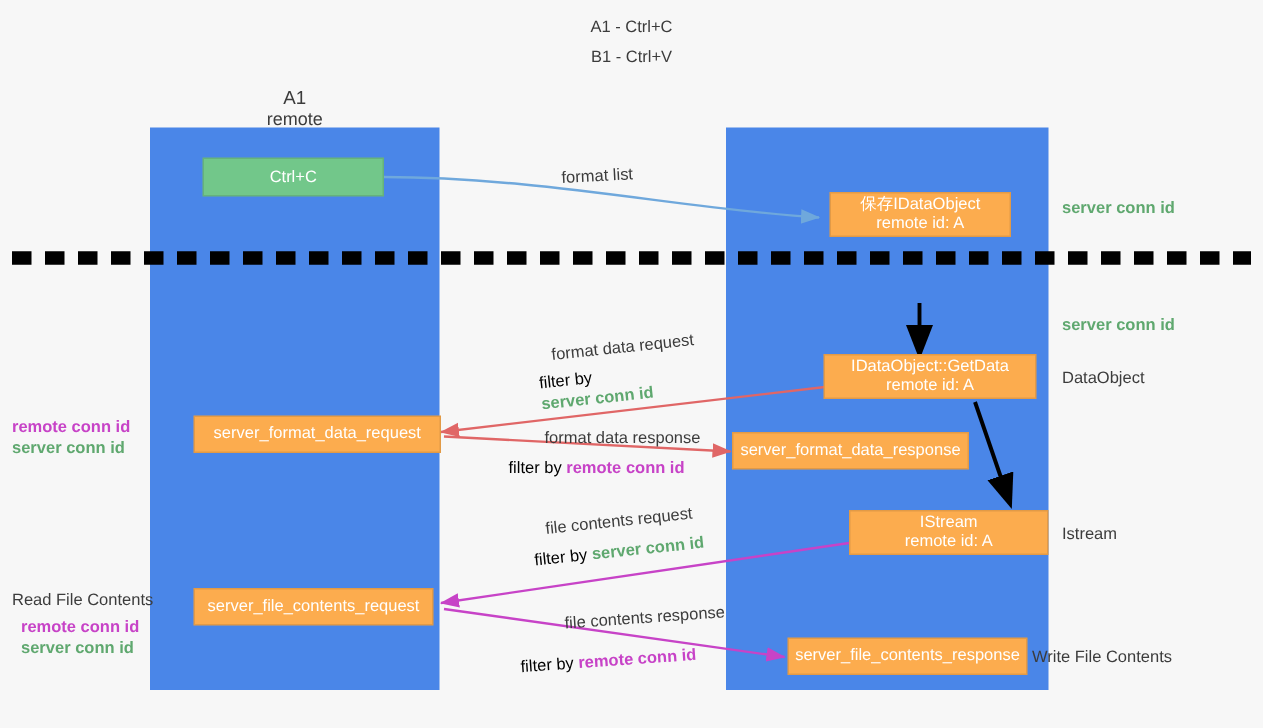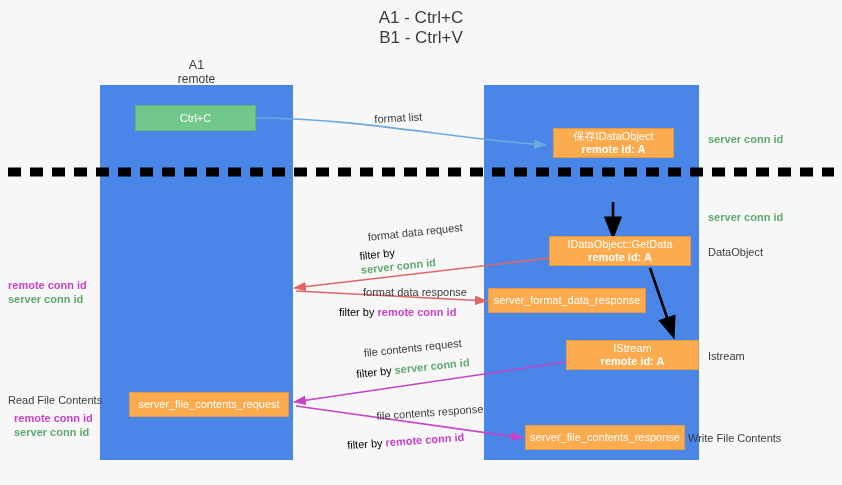--- a/index.html
+++ b/index.html
@@ -10,21 +10,21 @@
     overflow:hidden;
     position:relative;
   }
   #stage{position:absolute;left:0;top:0;width:842px;height:485px;}
   .abs{position:absolute;}
   svg#wires{position:absolute;left:0;top:0;width:842px;height:485px;pointer-events:none;}
 
   
   .title{
     left:0;top:8px;width:842px;text-align:center;
-    font-size:17px;color:#3c3c3c;line-height:20px;
+    font-size:11px;color:#3c3c3c;line-height:20px;
   }
   .title div{white-space:pre;}
 
   
   .colhead{font-size:12px;color:#3c3c3c;text-align:center;line-height:14px;}
   .colhead .big{font-size:12.5px;}
 
   
   .lane{background:#4a86e8;}
   #laneA{left:100px;top:85px;width:193px;height:375px;}
@@ -33,21 +33,21 @@
   
   .node{
     box-sizing:border-box;
     display:flex;flex-direction:column;
     align-items:center;justify-content:center;
     color:#ffffff;font-size:11px;line-height:13px;
     text-align:center;border:1px solid rgba(0,0,0,.10);
   }
   .node.green{background:#72c78a;}
   .node.orange{background:#fcac4e;}
-  .node .l2{font-size:11px;font-weight:bold;}
+  .node .l2{font-size:11px;}
 
   
   .lbl{font-size:11px;color:#3c3c3c;line-height:14px;white-space:nowrap;}
   .lbl.green{color:#5fa86f;font-weight:bold;}
   .lbl.rot{transform-origin:left top;}
   .kv .mag{color:#c743c7;font-weight:bold;}
   .kv .grn{color:#5fa86f;font-weight:bold;}
   .kv{font-size:11px;line-height:14px;white-space:nowrap;}
   .two-line span{display:block;}
 </style>
@@ -105,20 +105,23 @@
 
     <g>
       <line x1="8" y1="172" x2="834" y2="172" stroke="#000000" stroke-width="9" stroke-dasharray="13 9" stroke-linecap="butt"></line>
     </g>
   </svg>
 
   <div class="abs node green" style="left:135px;top:105px;width:121px;height:26px;">
     <div>Ctrl+C</div>
   </div>
 
+  <div class="abs node orange" style="left:129px;top:277px;width:165px;height:25px;">
+    <div>server_format_data_request</div>
+  </div>
 
   <div class="abs node orange" style="left:129px;top:392px;width:160px;height:25px;">
     <div>server_file_contents_request</div>
   </div>
 
   <div class="abs node orange" style="left:553px;top:128px;width:121px;height:30px;">
     <div>保存IDataObject</div>
     <div class="l2">remote id: A</div>
   </div>
 

